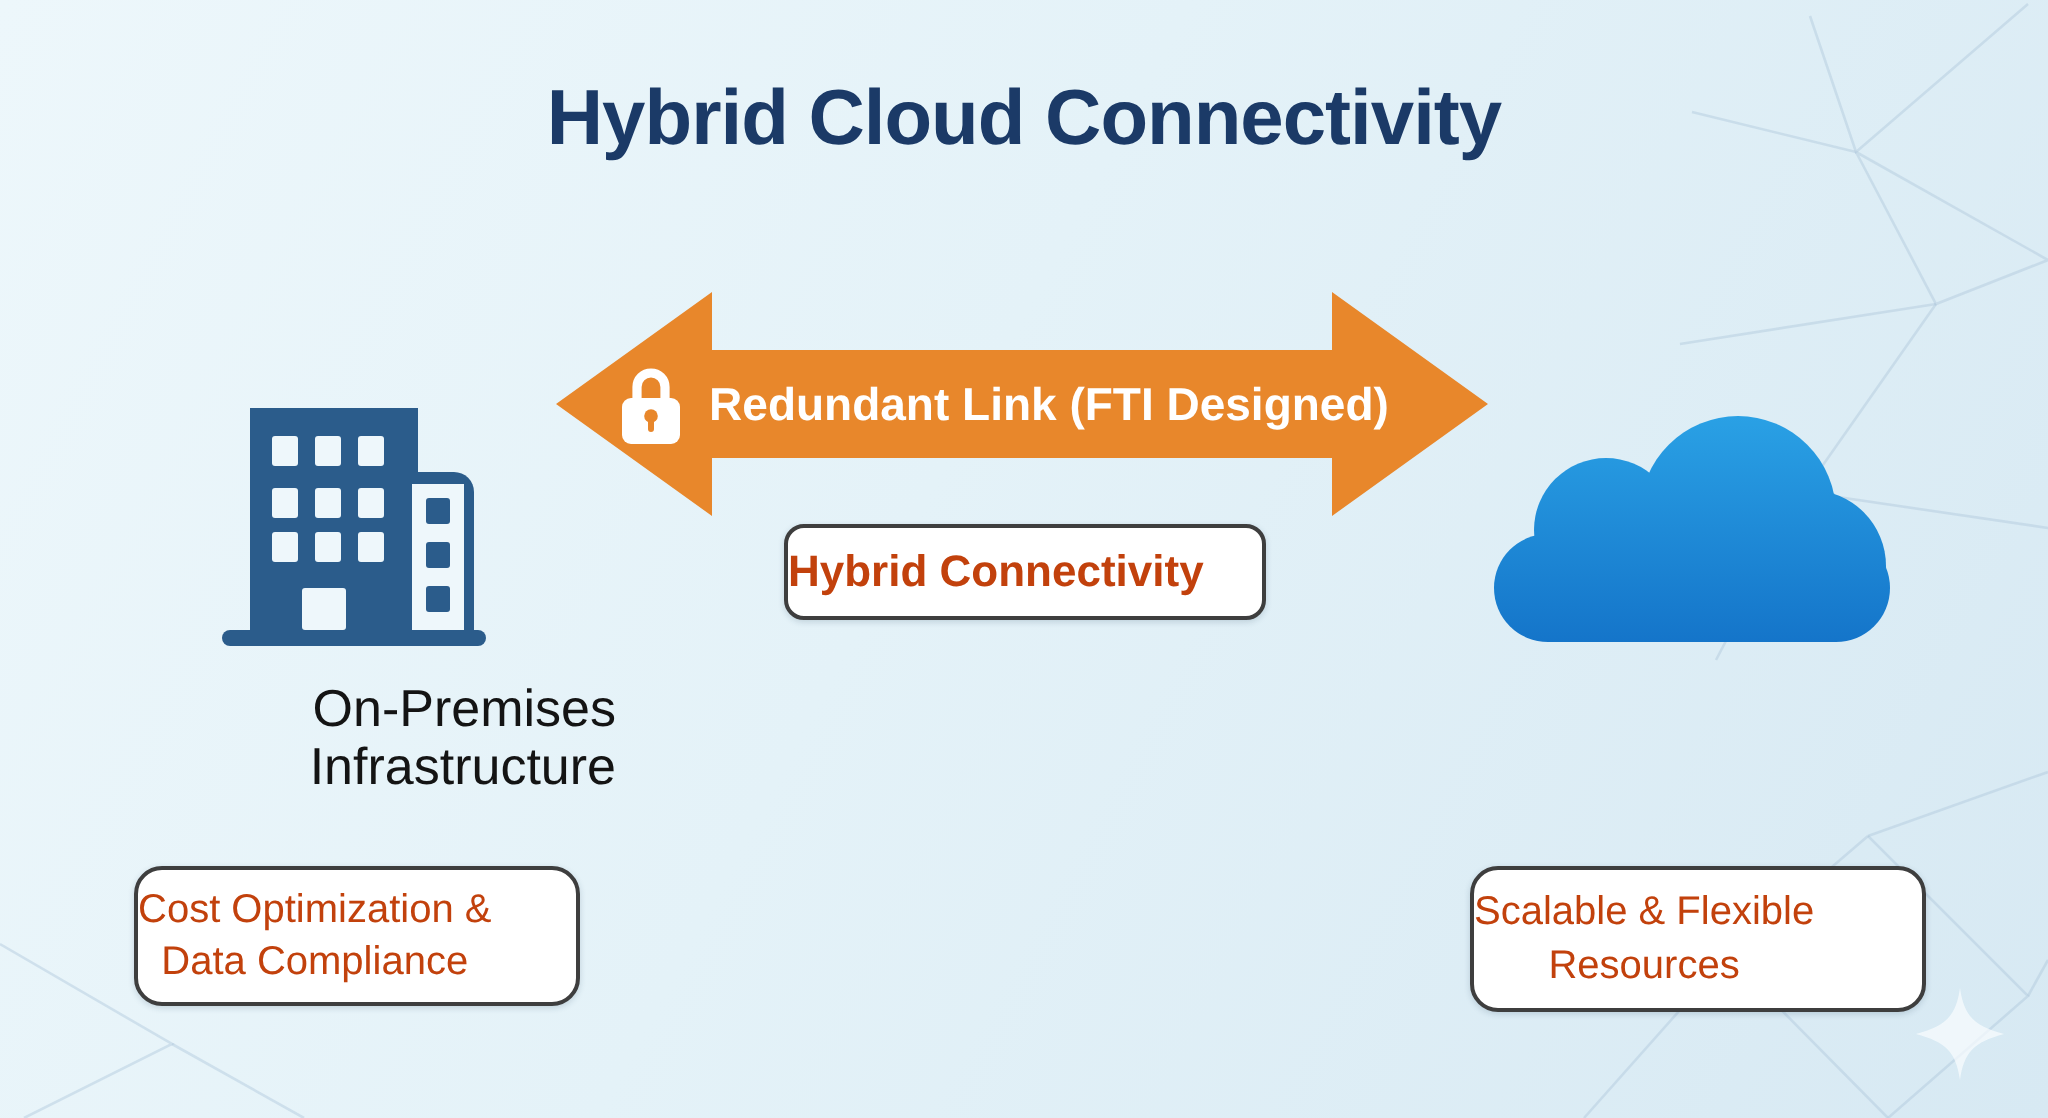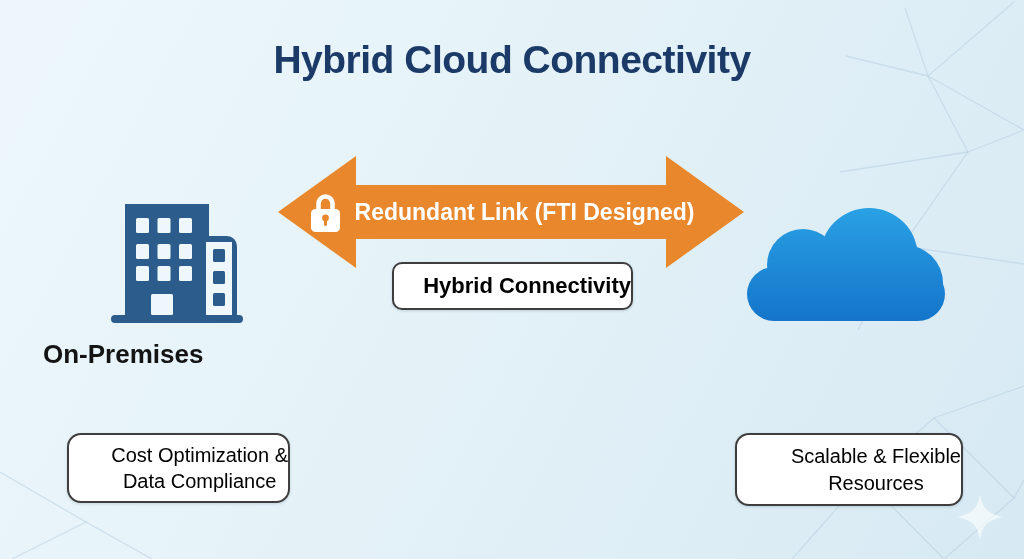--- a/index.html
+++ b/index.html
@@ -17,46 +17,46 @@
   .title{
     position:absolute;left:0;right:0;top:38px;margin:0;
     text-align:center;
     font-size:39px;font-weight:bold;letter-spacing:-.5px;
     color:#1B3A67;
   }
 
   .node{position:absolute;}
   .node-icon{position:absolute;}
   .node-label{
-    position:absolute;text-align:left;
-    font-size:26px;font-weight:bold;color:#141414;line-height:1.12;
+    position:absolute;text-align:right;
+    font-size:26px;font-weight:normal;color:#141414;line-height:1.12;
   }
   .building-wrap{left:111px;top:202px;}
   .onprem-label{left:43px;top:340px;width:265px;}
   .cloud-wrap{left:745px;top:207px;}
   .cloud-label{left:735px;top:340px;width:222px;}
 
   .arrow{position:absolute;}
-  .arrow-orange{left:278px;top:155px;width:466px;height:114px;}
+  .arrow-orange{left:278px;top:145px;width:466px;height:114px;}
   .arrow-green{left:284px;top:312px;width:460px;height:106px;}
   .arrow svg.arrow-shape{position:absolute;left:0;top:0;}
   .arrow-content{
     position:absolute;inset:0;
     display:flex;align-items:center;justify-content:center;gap:14px;
     color:#fff;font-weight:bold;font-size:23px;
   }
   .arrow-orange .arrow-content{padding-right:18px;}
   .shield-pos{position:absolute;left:388px;top:29px;}
 
   .label-box{
     position:absolute;
     background:#fff;
     border:2px solid #3E3E3E;
-    display:flex;align-items:center;justify-content:flex-end;
-    text-align:center;color:#000000;
+    display:flex;align-items:center;justify-content:flex-start;
+    text-align:center;color:#c2410c;
     box-shadow:0 1px 3px rgba(30,60,90,.18);
     box-sizing:border-box;
   }
   .center-box{
     left:392px;top:262px;width:241px;height:48px;
     border-radius:10px;
     font-size:22px;font-weight:bold;
   }
   .benefit-box{
     border-radius:14px;
@@ -114,20 +114,21 @@
       <rect x="95" y="40" width="26" height="73" fill="#EEF7FB"></rect>
       <g fill="#2B5C8B">
         <rect x="102" y="47" width="12" height="13" rx="1.5"></rect>
         <rect x="102" y="69" width="12" height="13" rx="1.5"></rect>
         <rect x="102" y="91" width="12" height="13" rx="1.5"></rect>
       </g>
     </svg>
   </div>
   <div class="node node-label onprem-label">
     <span>On-Premises</span><br>
+    <span>Infrastructure</span>
   </div>
 
   <div class="node node-icon cloud-wrap">
     <svg width="202" height="116" viewBox="0 0 202 116">
       <defs>
         <linearGradient id="cloudGrad" gradientUnits="userSpaceOnUse" x1="0" y1="0" x2="0" y2="116">
           <stop offset="0" stop-color="#2AA1E5"></stop>
           <stop offset="1" stop-color="#1474C9"></stop>
         </linearGradient>
       </defs>

